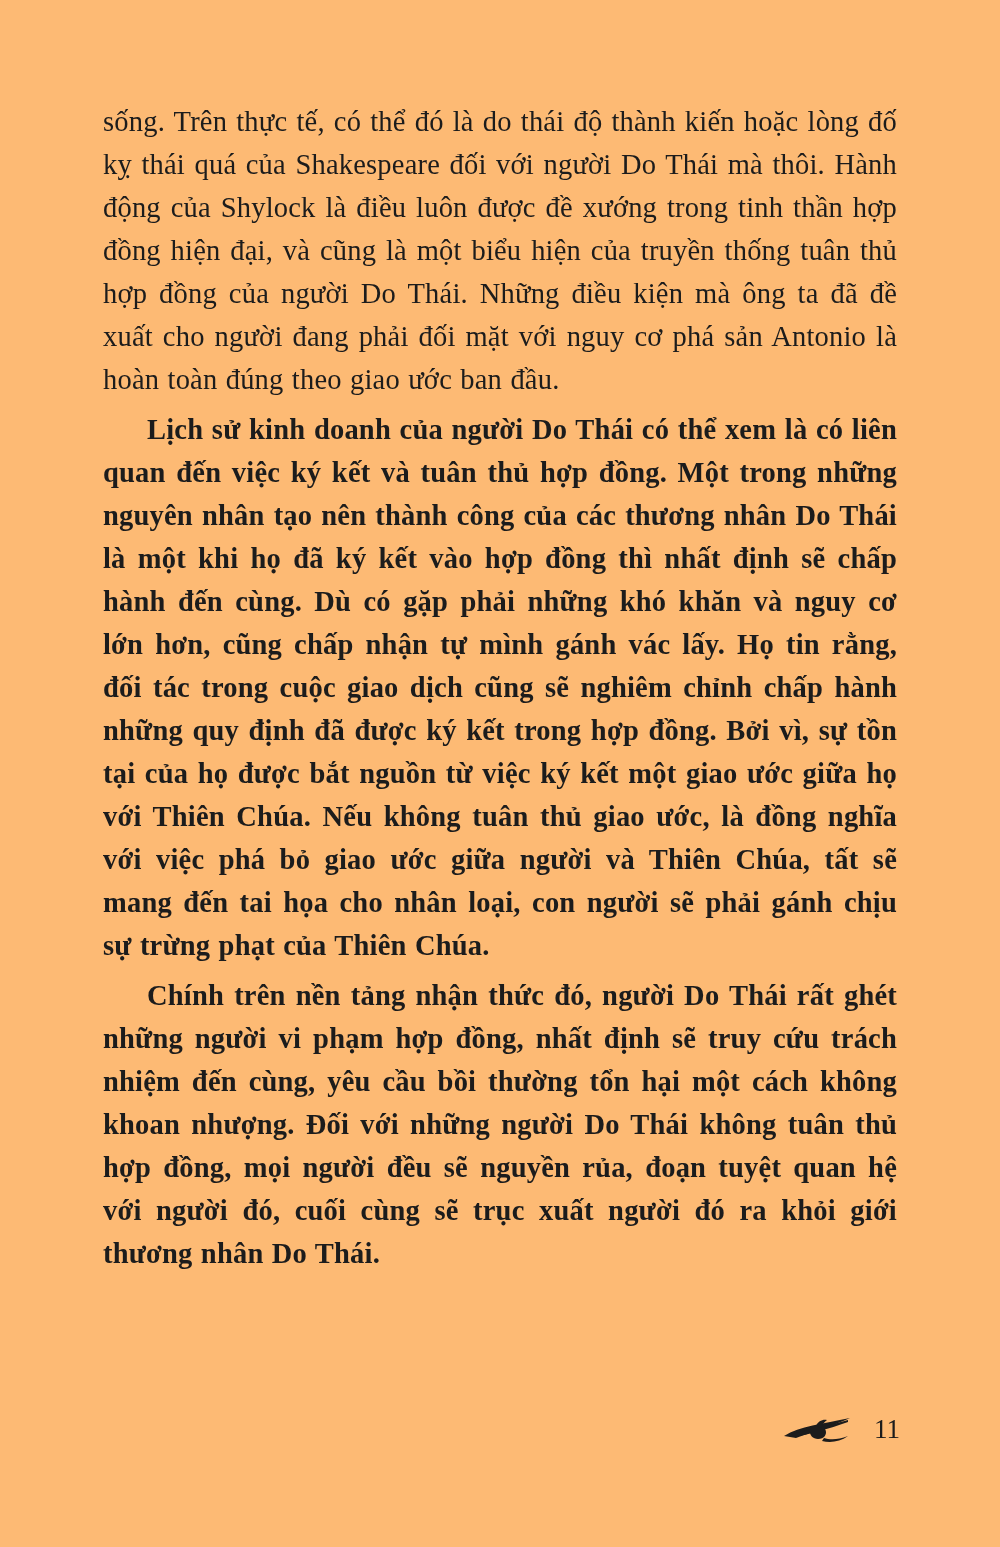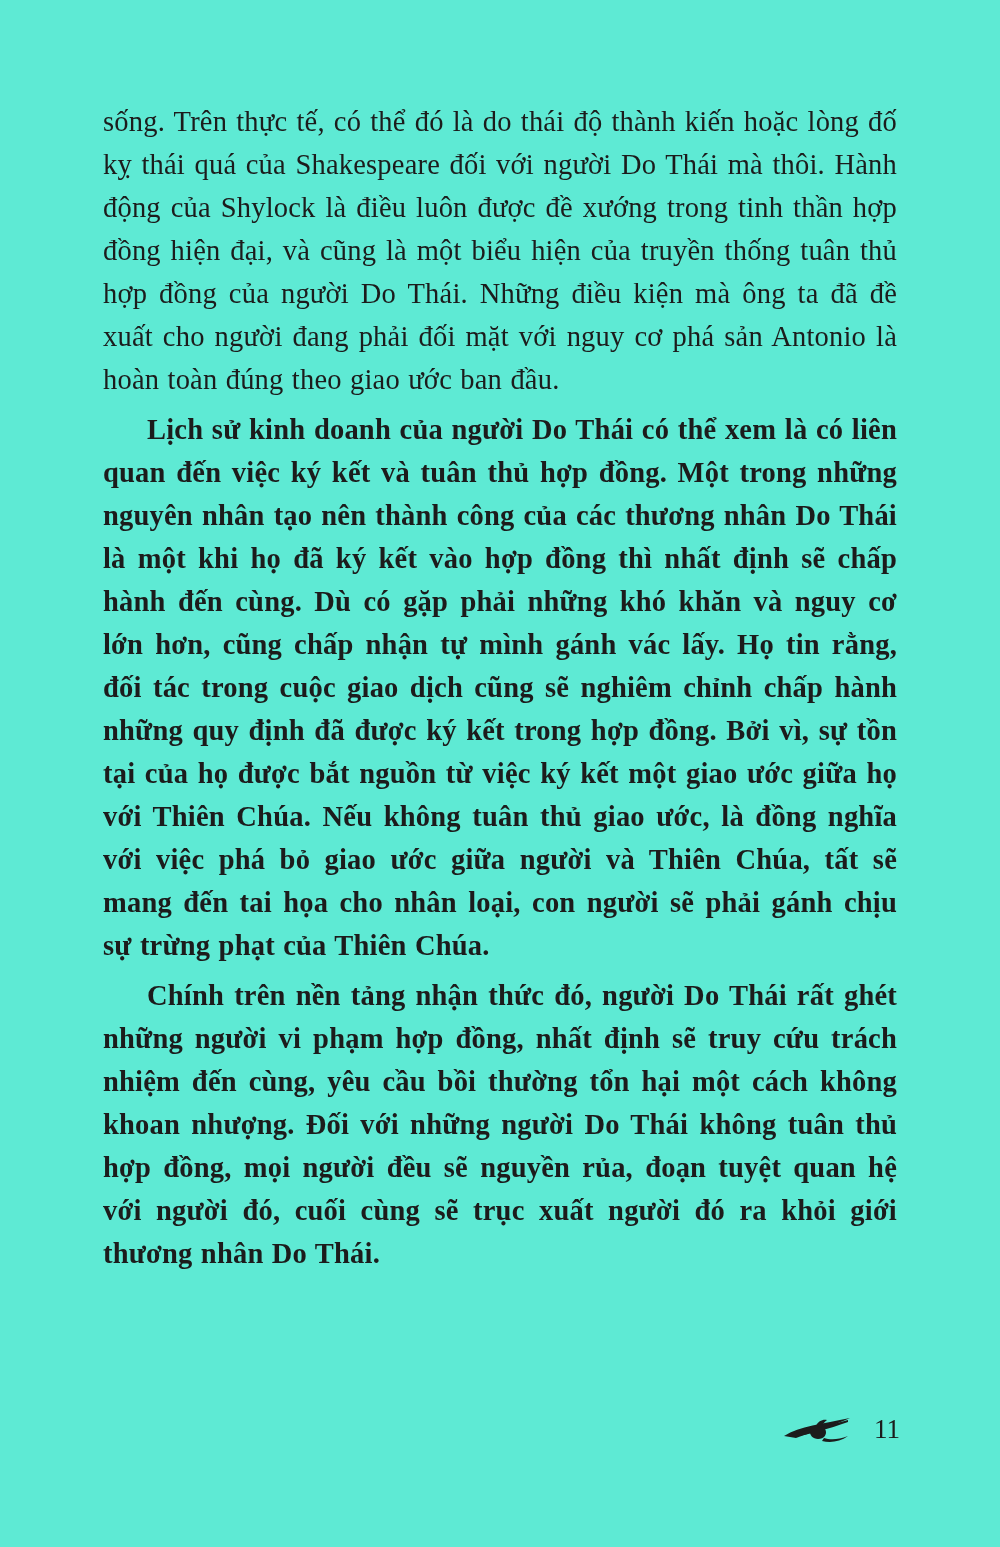--- a/index.html
+++ b/index.html
@@ -14,21 +14,21 @@
     font-family: "Liberation Serif", "DejaVu Serif", serif;
     color: #1c1c1c;
     overflow: hidden;
   }
   .page {
     position: absolute;
     top: 0;
     left: 0;
     width: 1000px;
     height: 1547px;
-    background: #5eead4;
+    background: #fdba74;
   }
   .text-block {
     position: absolute;
     top: 100px;
     left: 103px;
     width: 794px;
   }
   .para {
     font-size: 28.5px;
     line-height: 43px;

